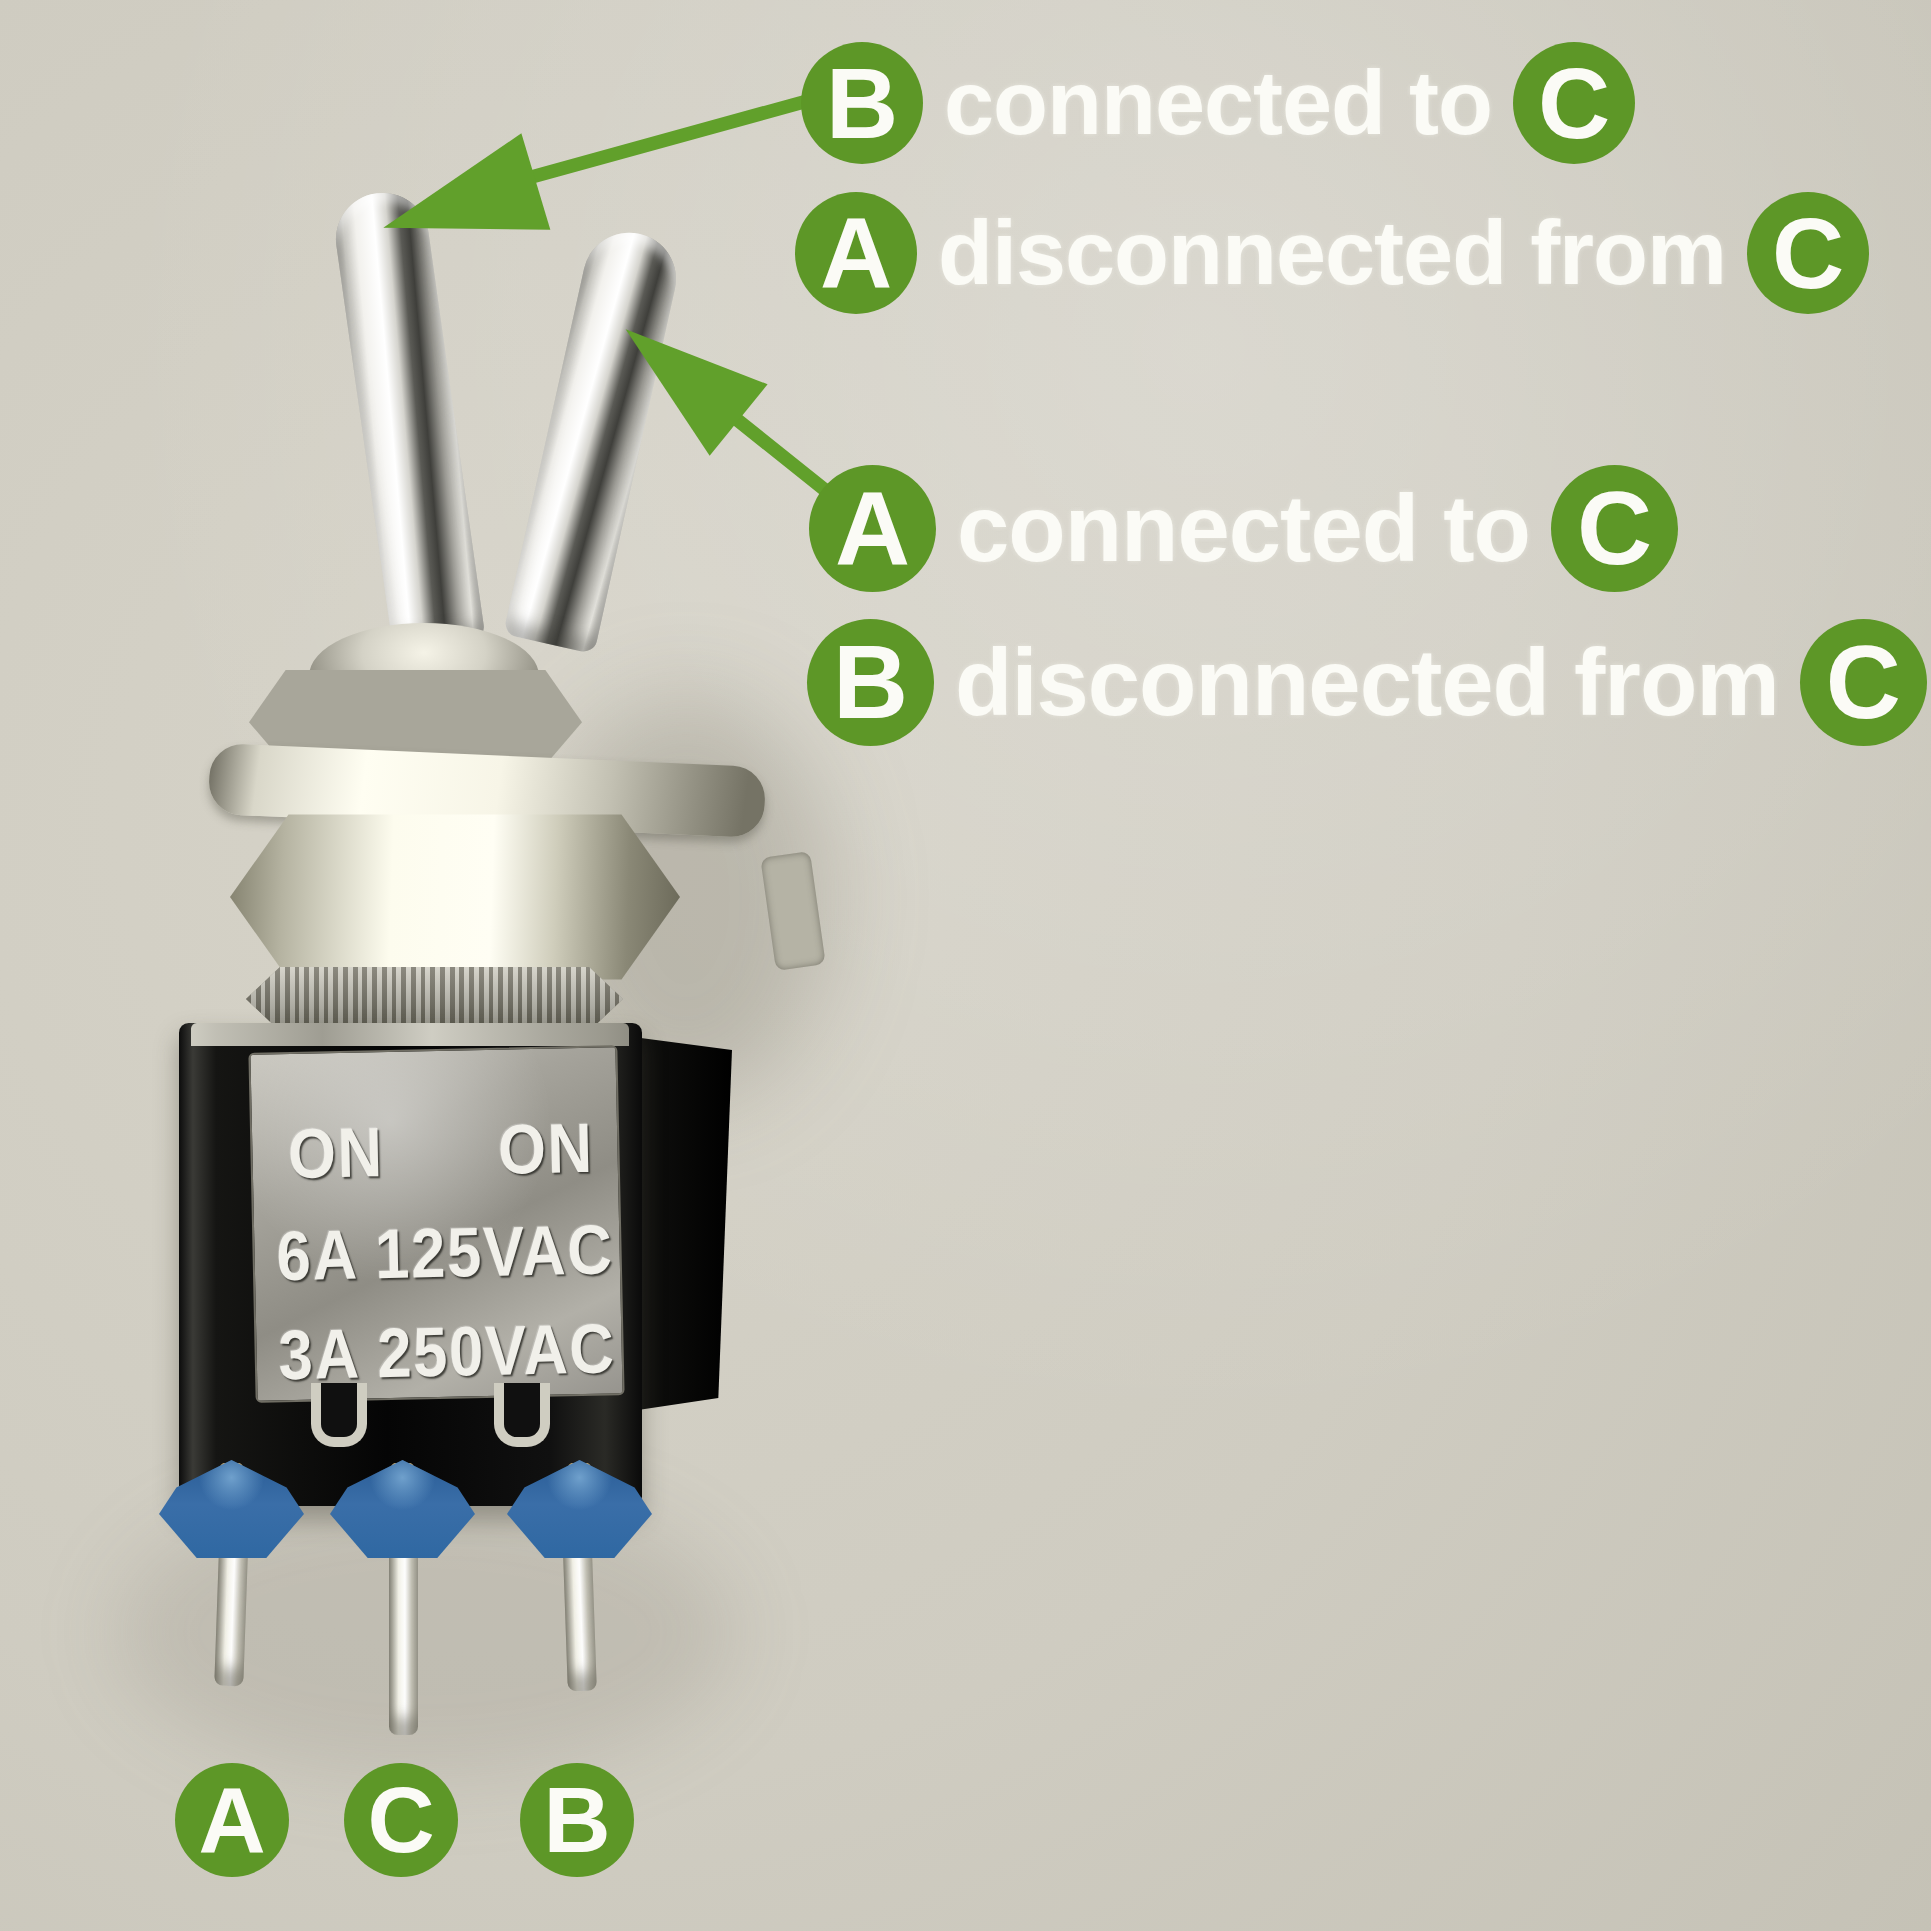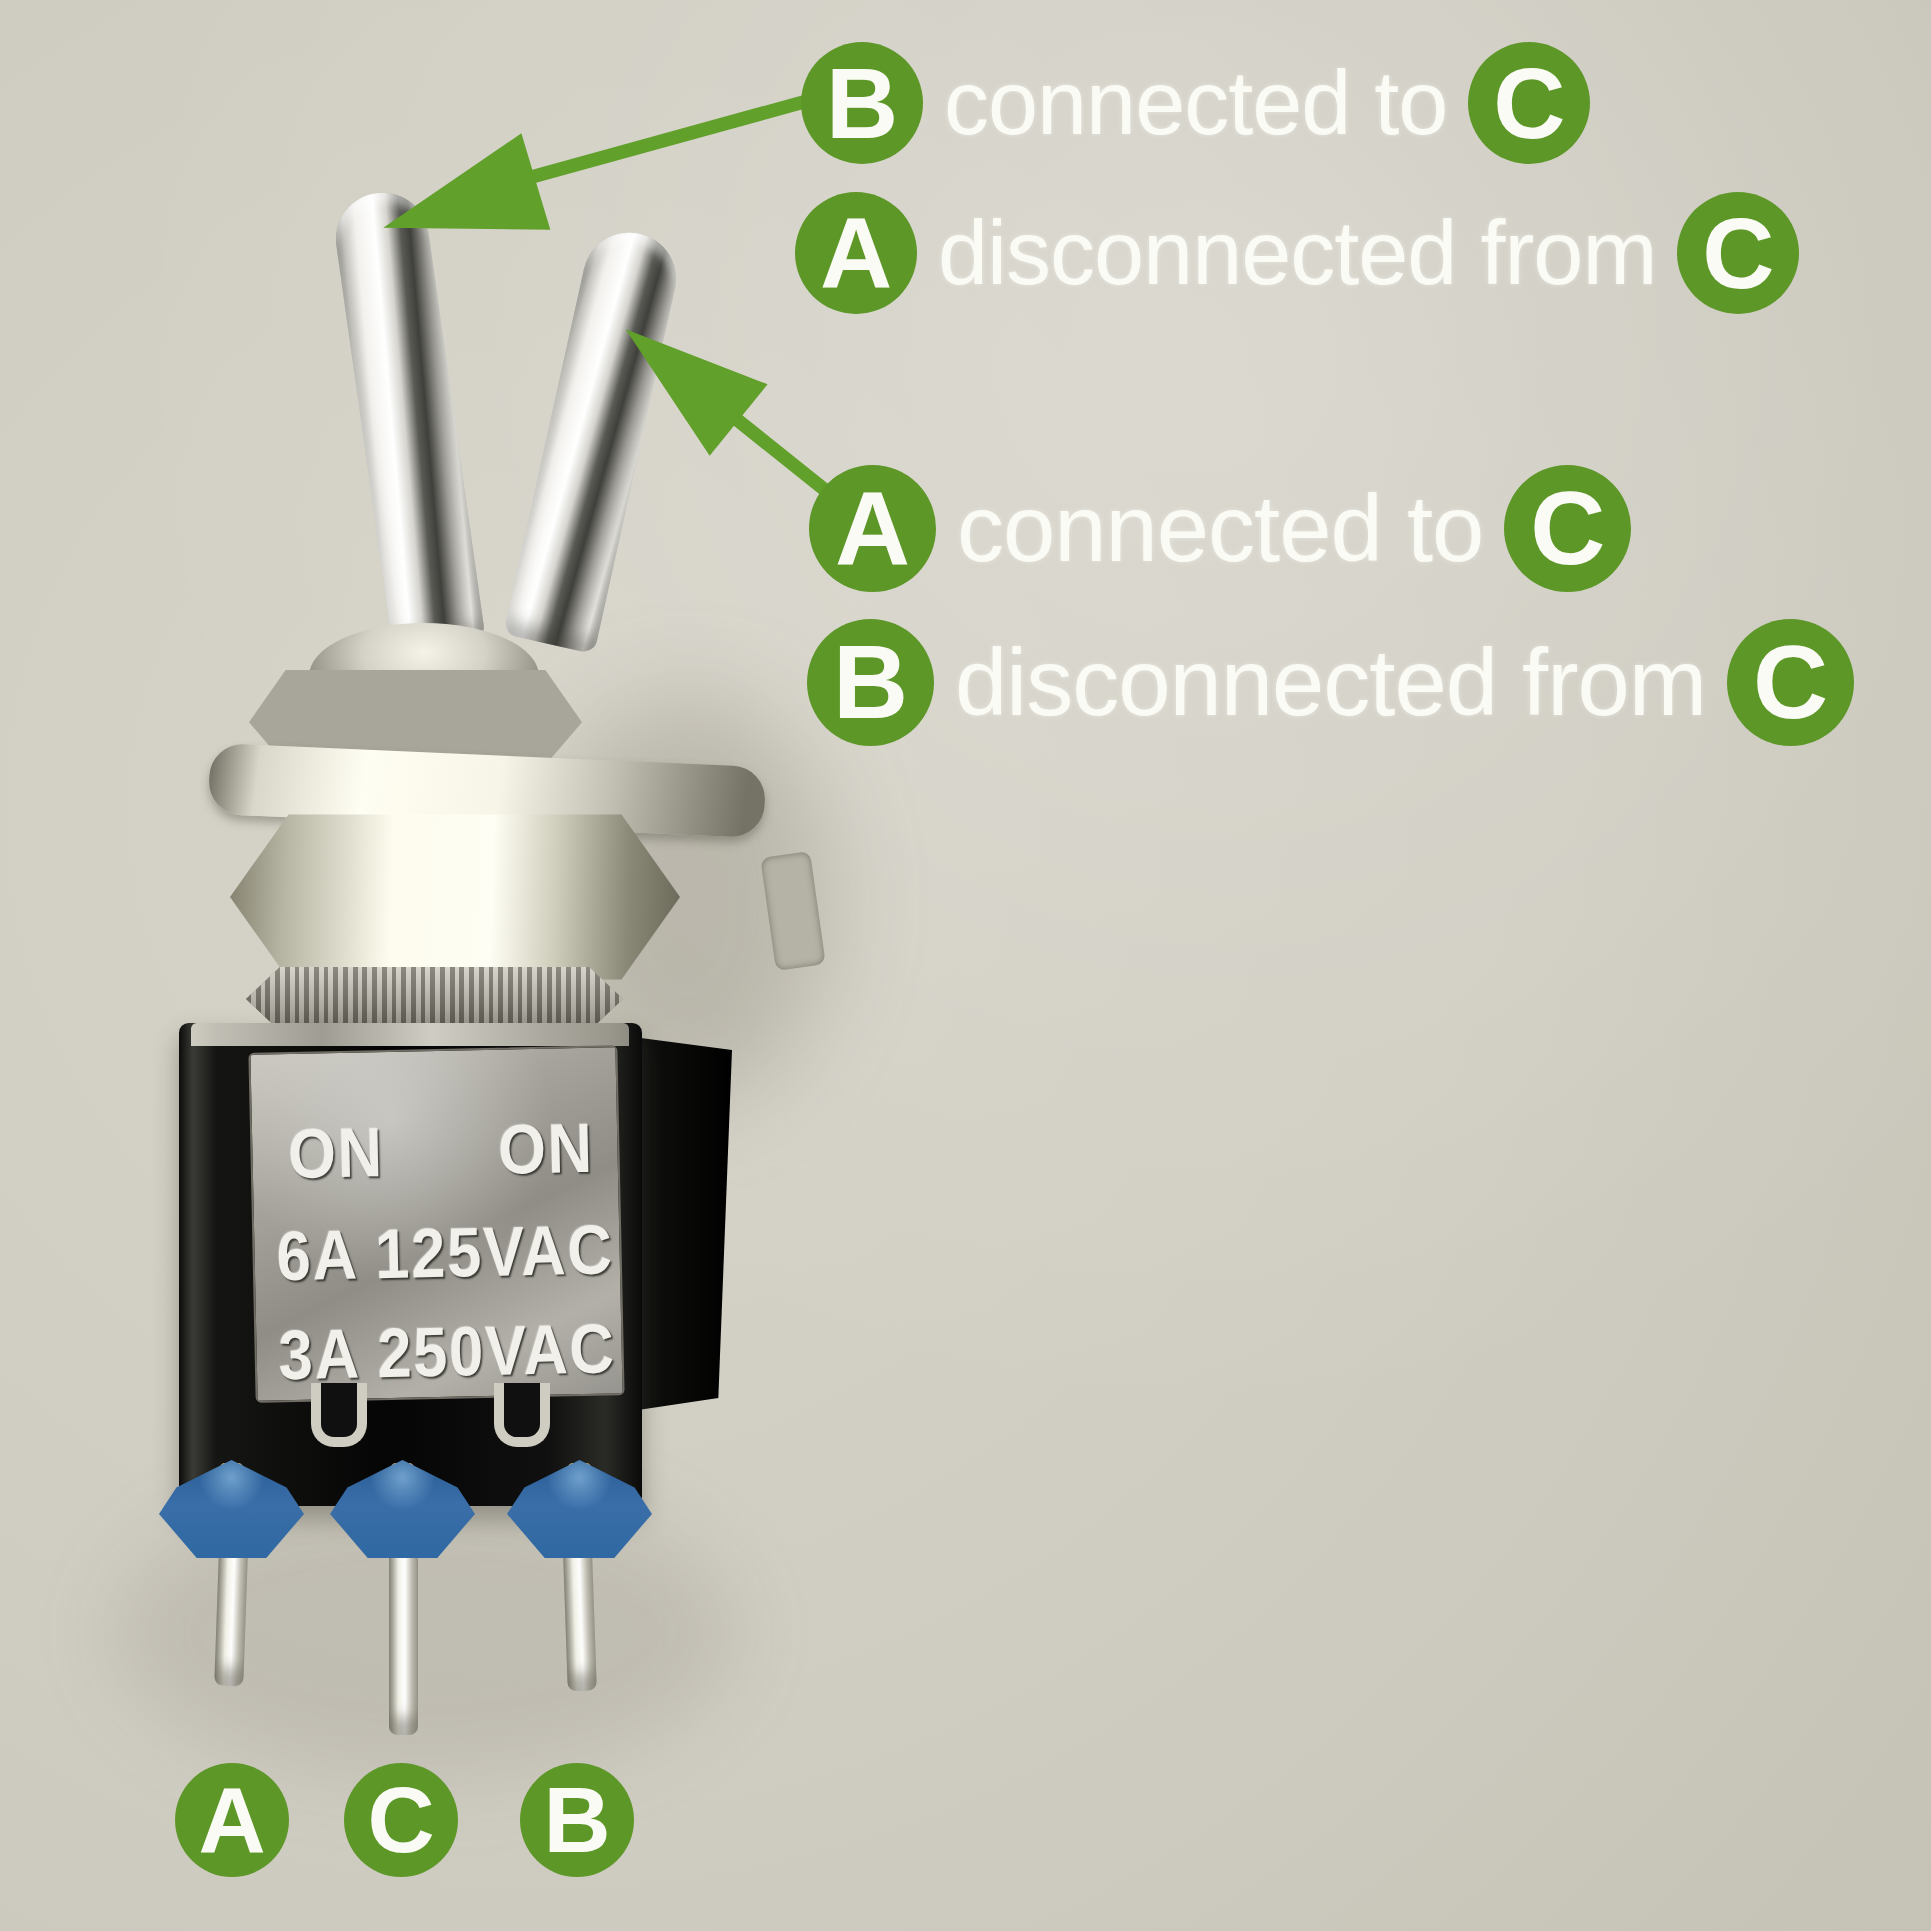--- a/index.html
+++ b/index.html
@@ -161,21 +161,21 @@
   }
   .badge-lg{width:122px;height:122px;font-size:100px;}
   .badge-xl{width:127px;height:127px;font-size:104px;}
   .badge-term{position:absolute;width:114px;height:114px;font-size:93px;}
 
   .ann-row{
     position:absolute;display:flex;align-items:center;gap:21px;
     color:var(--label-white,#fbfbf6);
   }
   .ann-text{
-    font-weight:normal;white-space:nowrap;letter-spacing:-1px;
+    font-weight:bold;white-space:nowrap;letter-spacing:-1px;
     text-shadow:0 0 4.8px rgba(250,250,245,0.45);
   }
   .row-b1 .ann-text{font-size:90px;}
   .row-b2 .ann-text{font-size:94px;}
   .row-1{left:801px;top:42px;}
   .row-2{left:795px;top:192px;}
   .row-3{left:809px;top:465px;}
   .row-4{left:807px;top:619px;}
 
   .arrows{left:0;top:0;width:1931px;height:1931px;pointer-events:none;}

